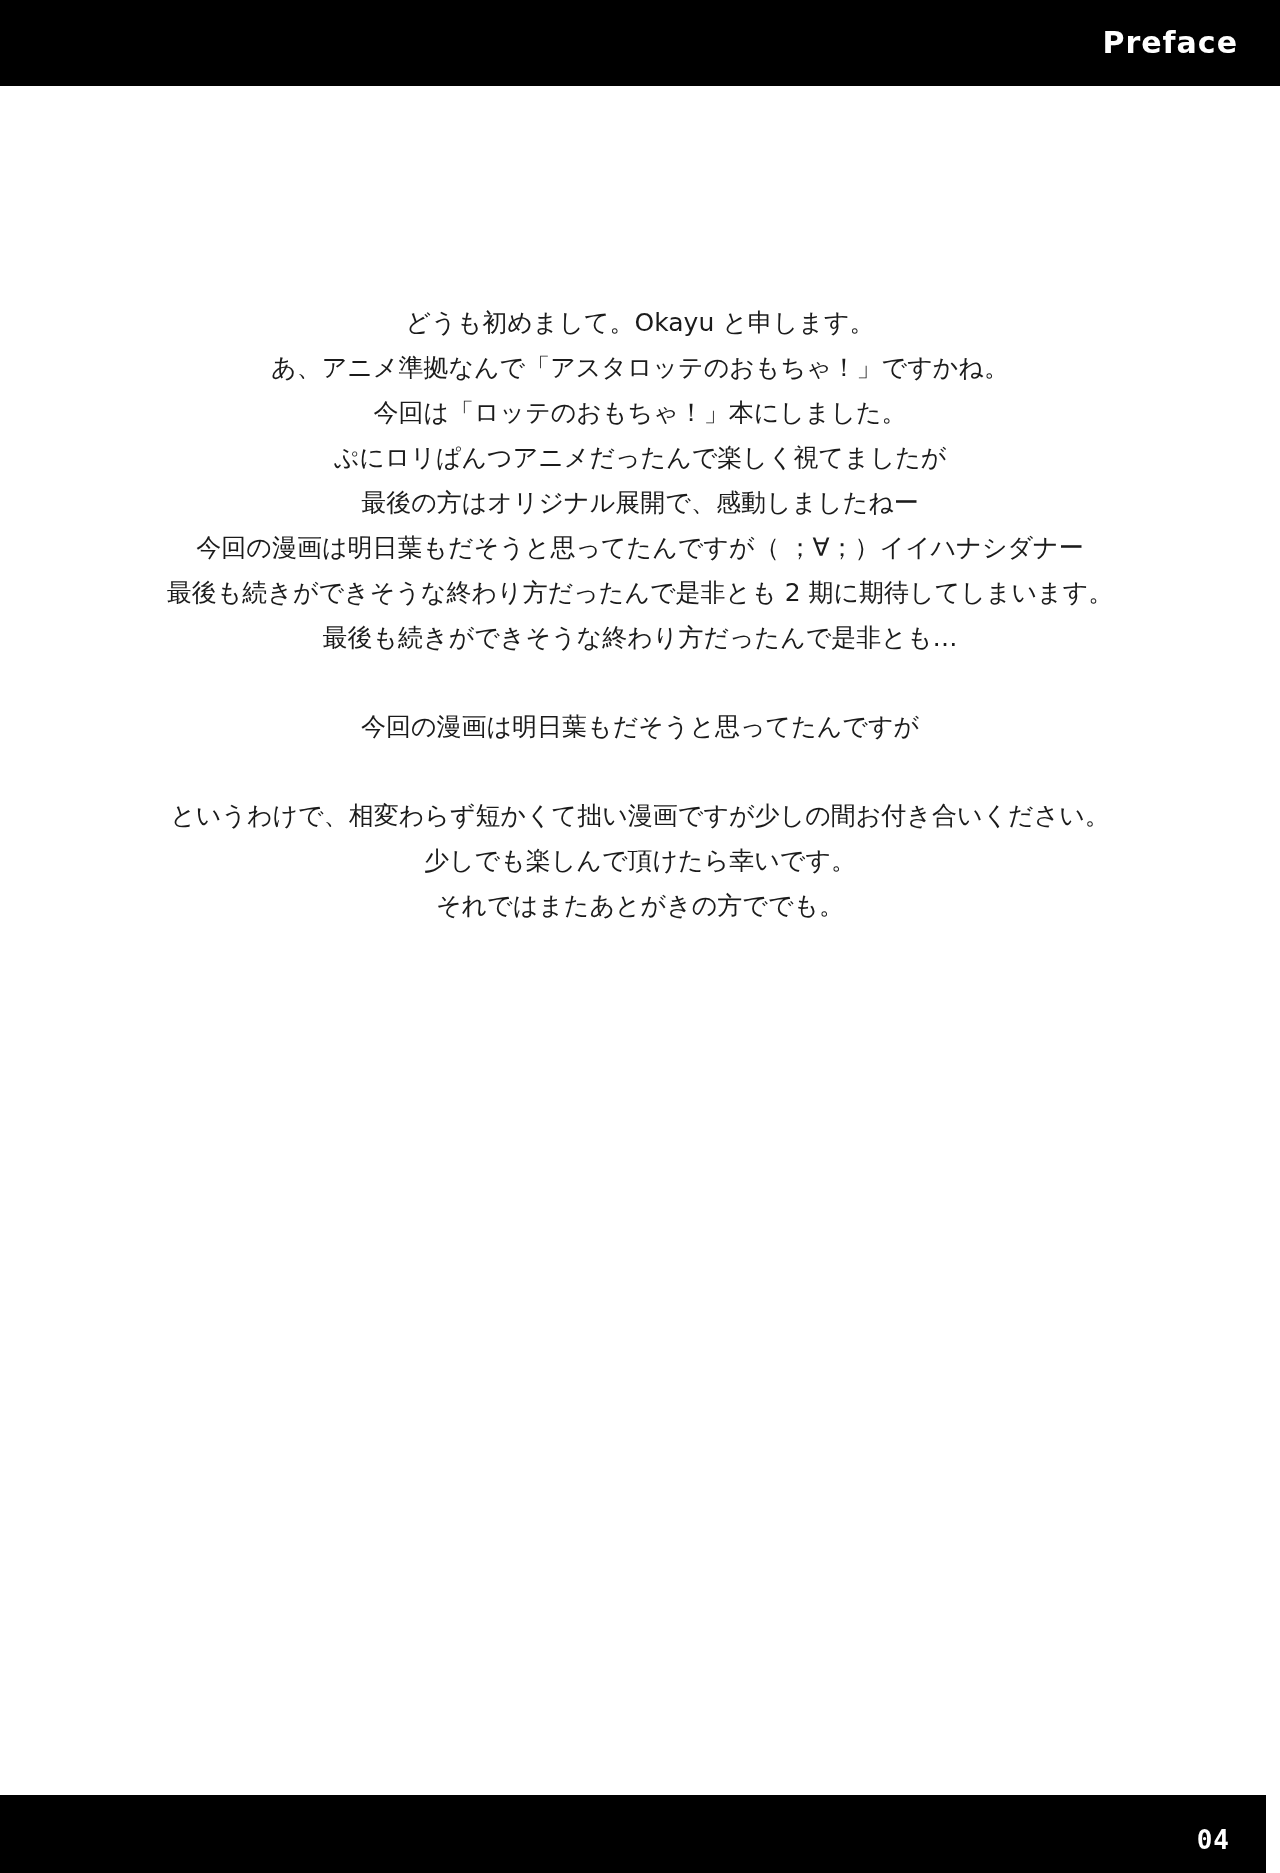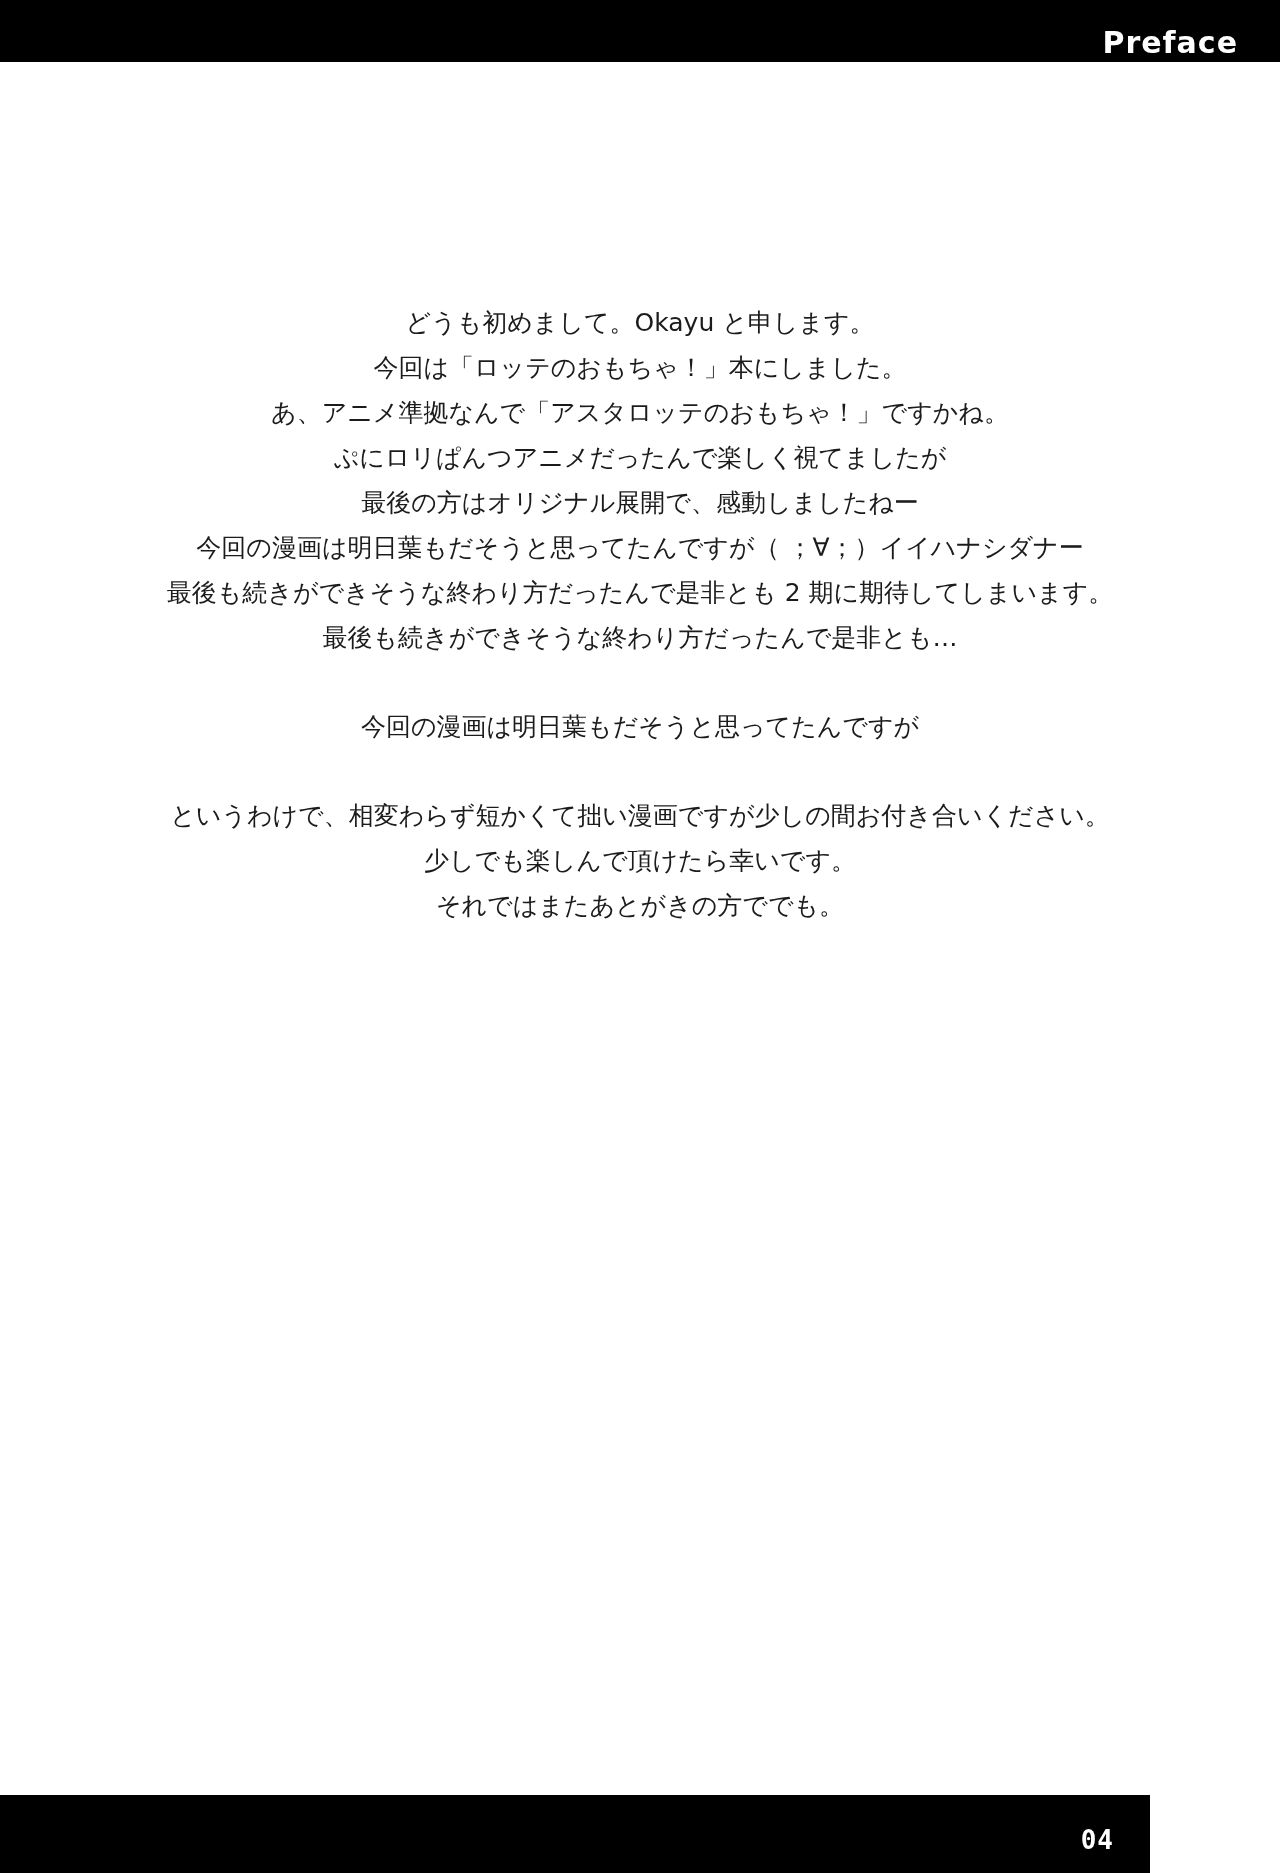--- a/index.html
+++ b/index.html
@@ -18,42 +18,43 @@
     position: absolute;
     inset: 0;
     background: #ffffff;
   }
   
   .header-band {
     position: absolute;
     top: 0;
     left: 0;
     width: 1280px;
-    height: 62px;
+    height: 86px;
     background: #000000;
   }
   .header-title {
     position: absolute;
     right: 42px;
     top: 28px;
     color: #ffffff;
     font-size: 30px;
     font-weight: bold;
     letter-spacing: 1px;
     font-family: "DejaVu Sans", sans-serif;
     line-height: 1;
   }
   
   .footer-band {
     position: absolute;
     left: 0;
     bottom: 0;
-    width: 1150px;
+    width: 1240px;
     height: 78px;
     background: #000000;
+    padding-left: 26px;
   }
   .page-number {
     position: absolute;
     right: 36px;
     bottom: 20px;
     color: #ffffff;
     font-size: 26px;
     font-weight: bold;
     letter-spacing: 1px;
     font-family: "DejaVu Sans Mono", monospace;
@@ -89,22 +90,22 @@
 <div class="page">
 
   <div class="header-band">
     <div class="header-title">Preface</div>
   </div>
 
   <div class="preface-body">
 
     <div class="para">
       <span class="line">どうも初めまして。Okayu と申します。</span>
+      <span class="line">あ、アニメ準拠なんで「アスタロッテのおもちゃ！」ですかね。</span>
       <span class="line">今回は「ロッテのおもちゃ！」本にしました。</span>
-      <span class="line">あ、アニメ準拠なんで「アスタロッテのおもちゃ！」ですかね。</span>
       <span class="line">ぷにロリぱんつアニメだったんで楽しく視てましたが</span>
       <span class="line">最後の方はオリジナル展開で、感動しましたねー</span>
       <span class="line">今回の漫画は明日葉もだそうと思ってたんですが（ ；∀；）イイハナシダナー</span>
       <span class="line">最後も続きができそうな終わり方だったんで是非とも 2 期に期待してしまいます。</span>
       <span class="line">最後も続きができそうな終わり方だったんで是非とも…</span>
     </div>
 
     <div class="para">
       <span class="line">今回の漫画は明日葉もだそうと思ってたんですが</span>
     </div>

